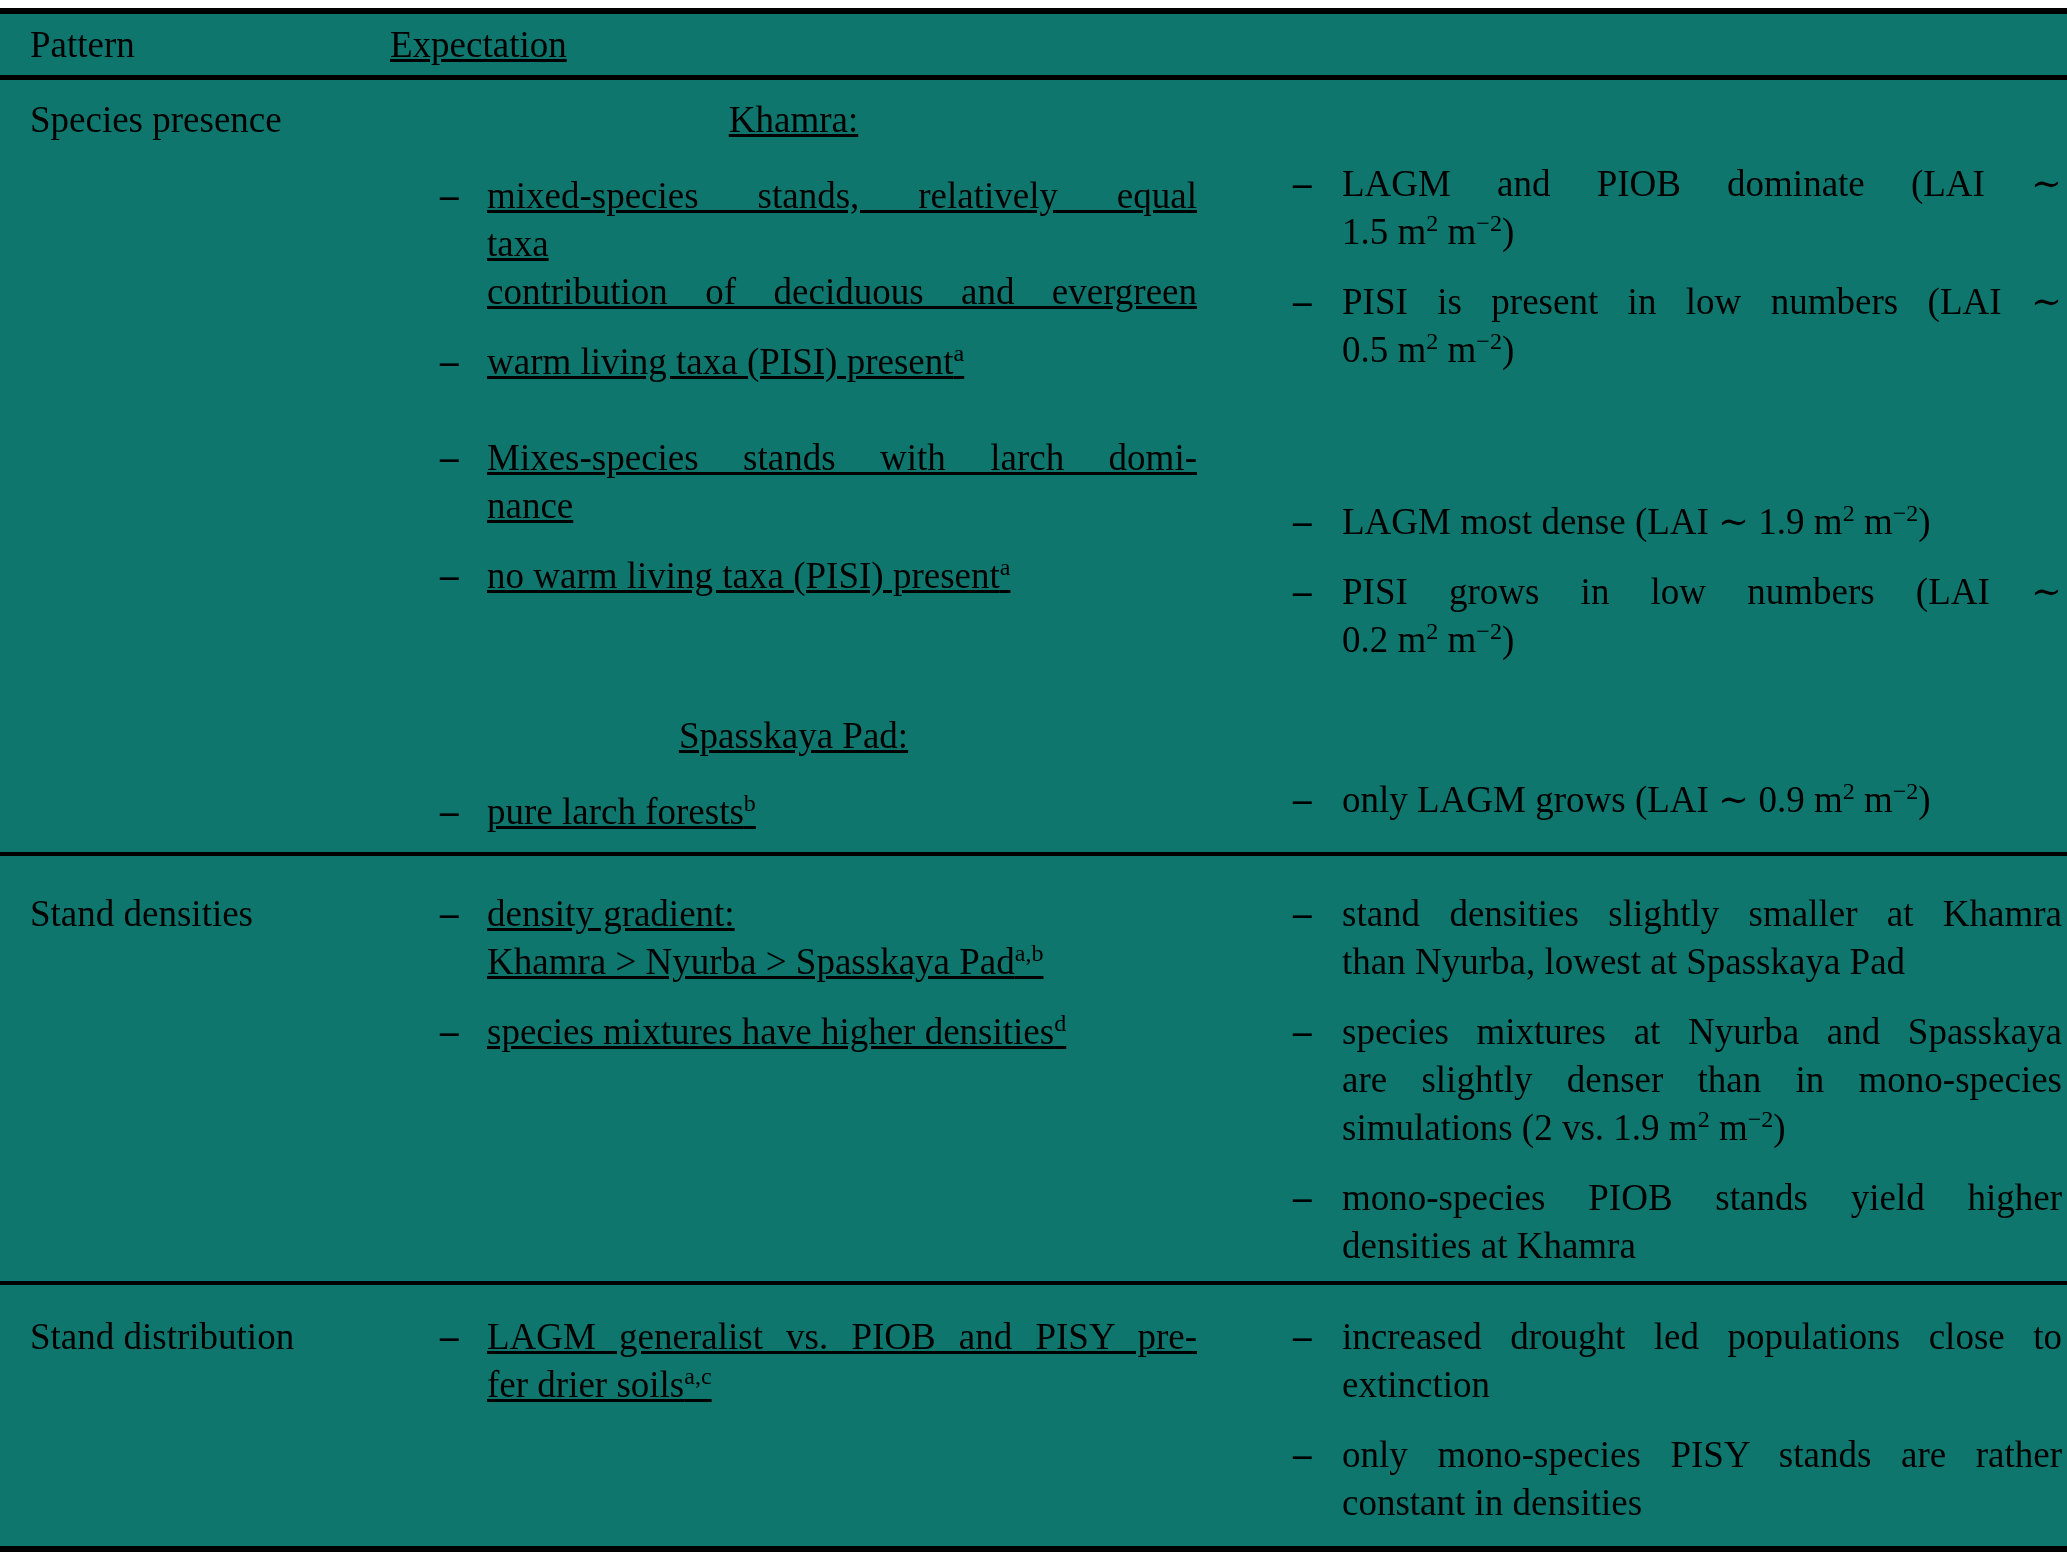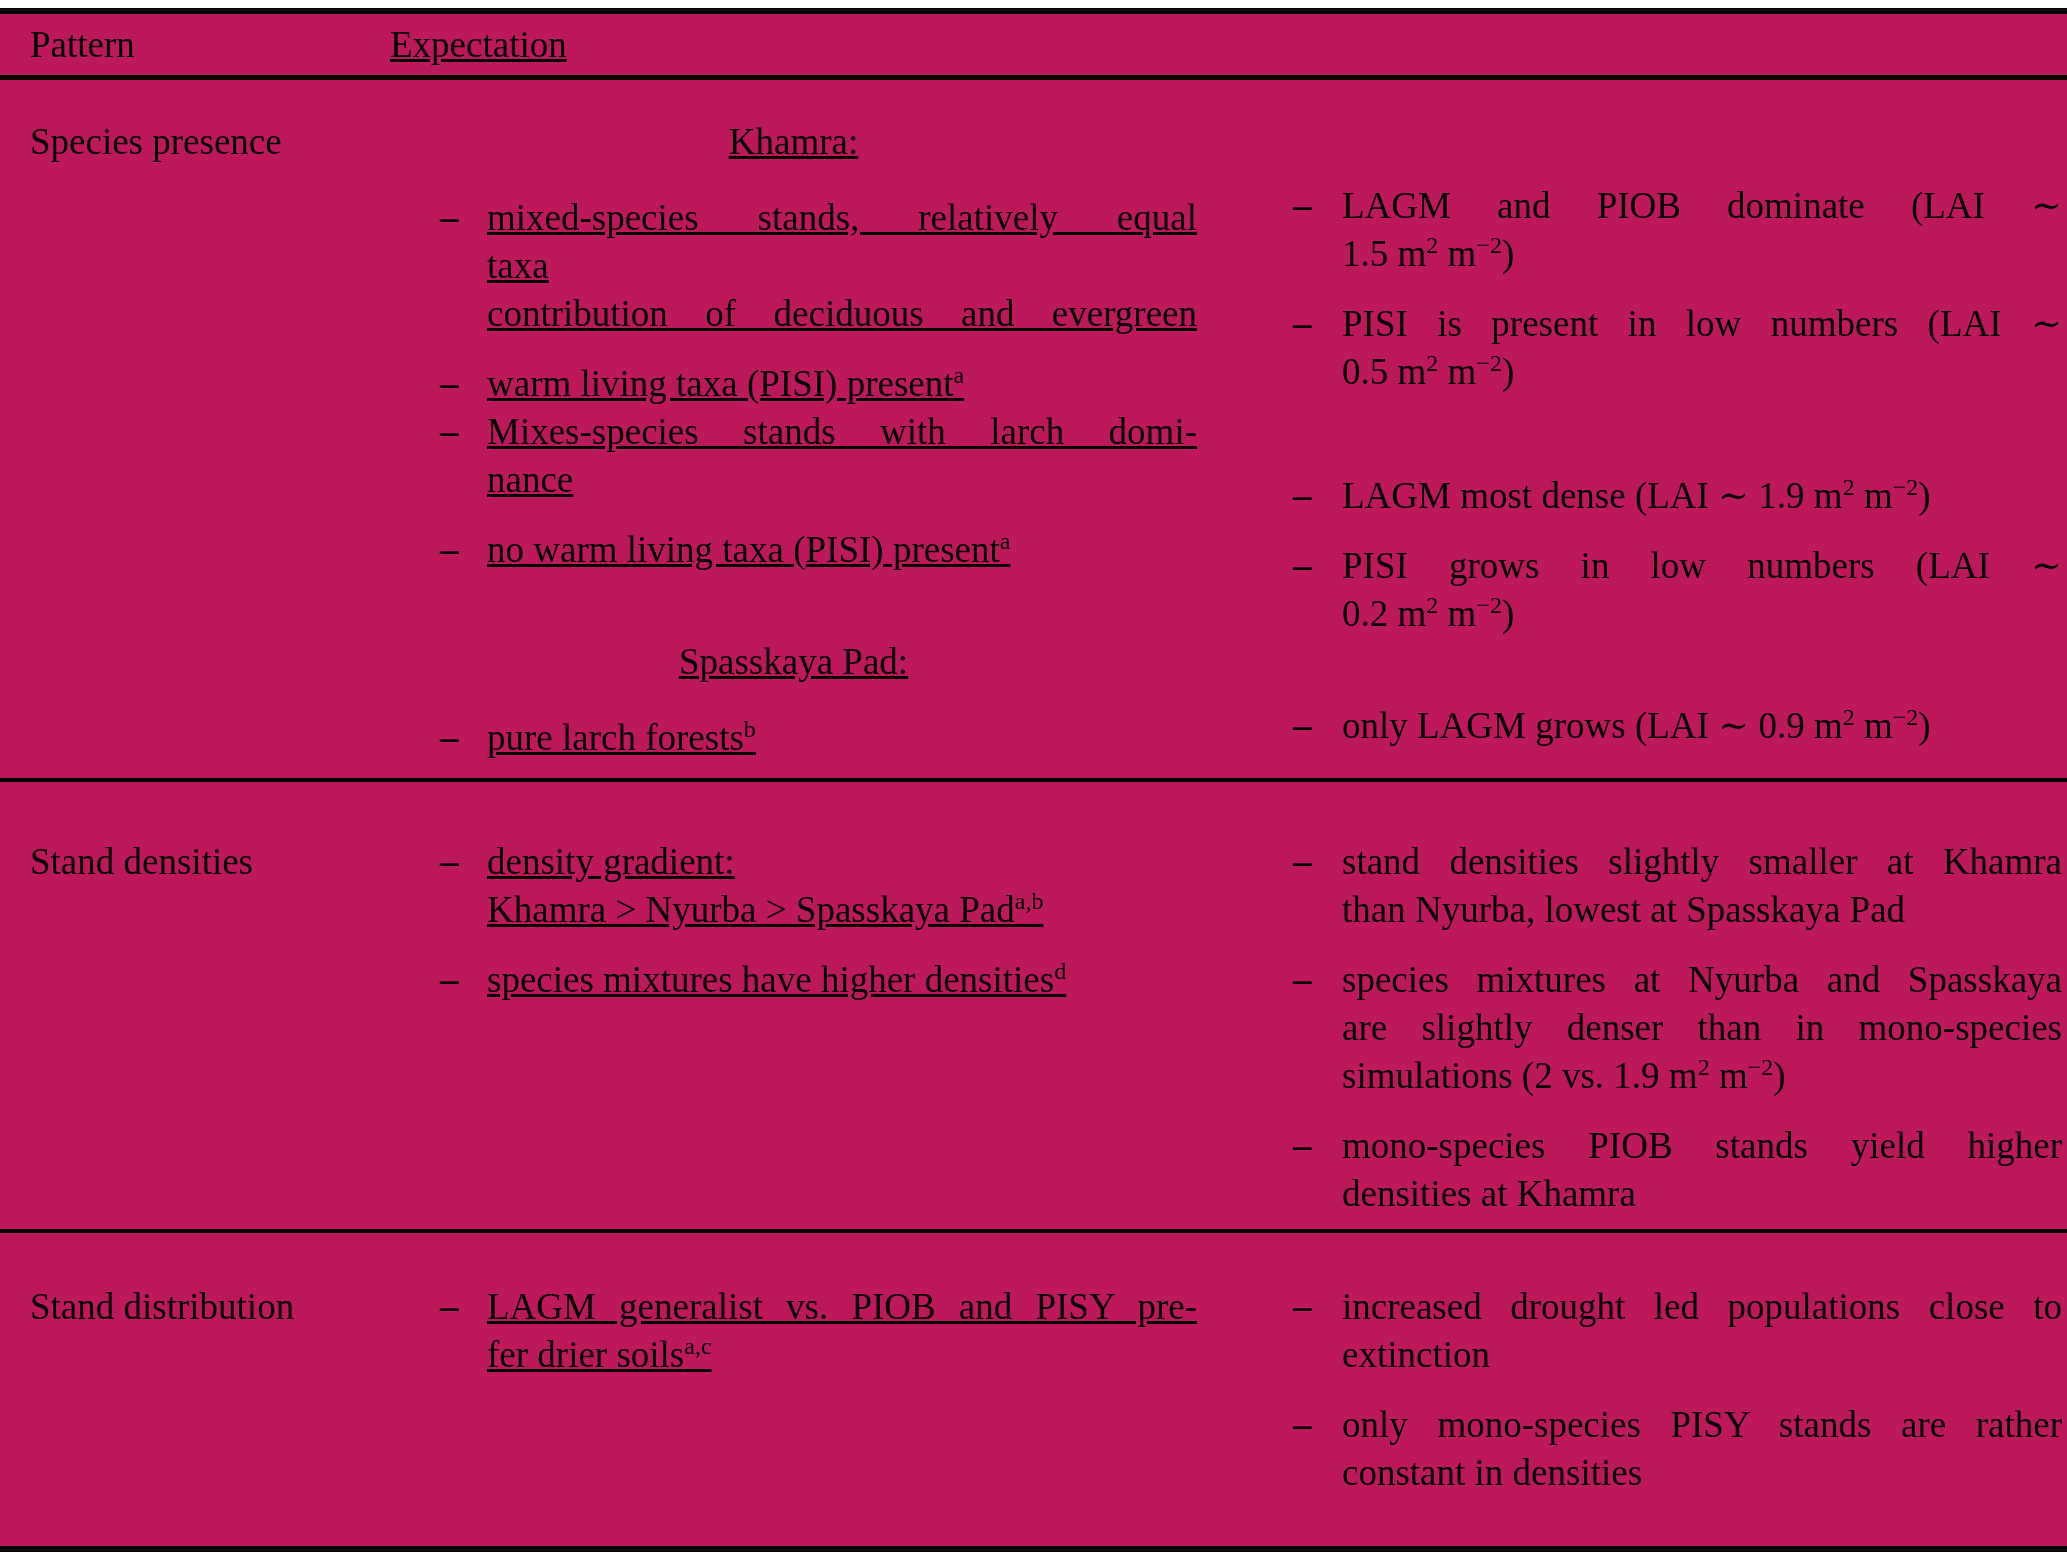--- a/index.html
+++ b/index.html
@@ -12,42 +12,42 @@
     font-family: "Liberation Serif", "DejaVu Serif", serif;
     font-size: 37px;
     color: #000000;
   }
   .tbl {
     box-sizing: border-box;
     width: 2067px; height: 1544px;
     margin-top: 8px;
     border-top: 6px solid #000;
     border-bottom: 6px solid #000;
-    background: #be185d;
+    background: #0f766e;
     display: flex; flex-direction: column;
   }
   .hdr {
     flex: none;
     box-sizing: border-box;
     height: 66px;
     border-bottom: 5px solid #000;
     display: grid;
     grid-template-columns: 360px 853px 1fr;
     padding: 0 22px 0 30px;
     align-items: center;
   }
   .sec {
     display: grid;
     grid-template-columns: 360px 853px 1fr;
     padding-left: 30px;
     padding-right: 5px;
+    row-gap: 48px;
     align-content: start;
     border-bottom: 4px solid #000;
     flex: none;
-    margin-top: 22px;
   }
   .sec1 { padding-top: 16px; padding-bottom: 16px; }
   .sec2 { padding-top: 34px; padding-bottom: 11px; }
   .sec3 { padding-top: 28px; padding-bottom: 0; border-bottom: none; flex: 1; }
   .c1 { grid-column: 1; }
   .g2 { grid-column: 2; box-sizing: border-box; padding-right: 46px; text-decoration: underline; }
   .g3 { grid-column: 3; box-sizing: border-box; }
   .r1 { grid-row: 1; } .r2 { grid-row: 2; } .r3 { grid-row: 3; }
   .g3.offset { padding-top: 64px; }
   .rowlabel, .hcell, .heading { line-height: 48px; }

